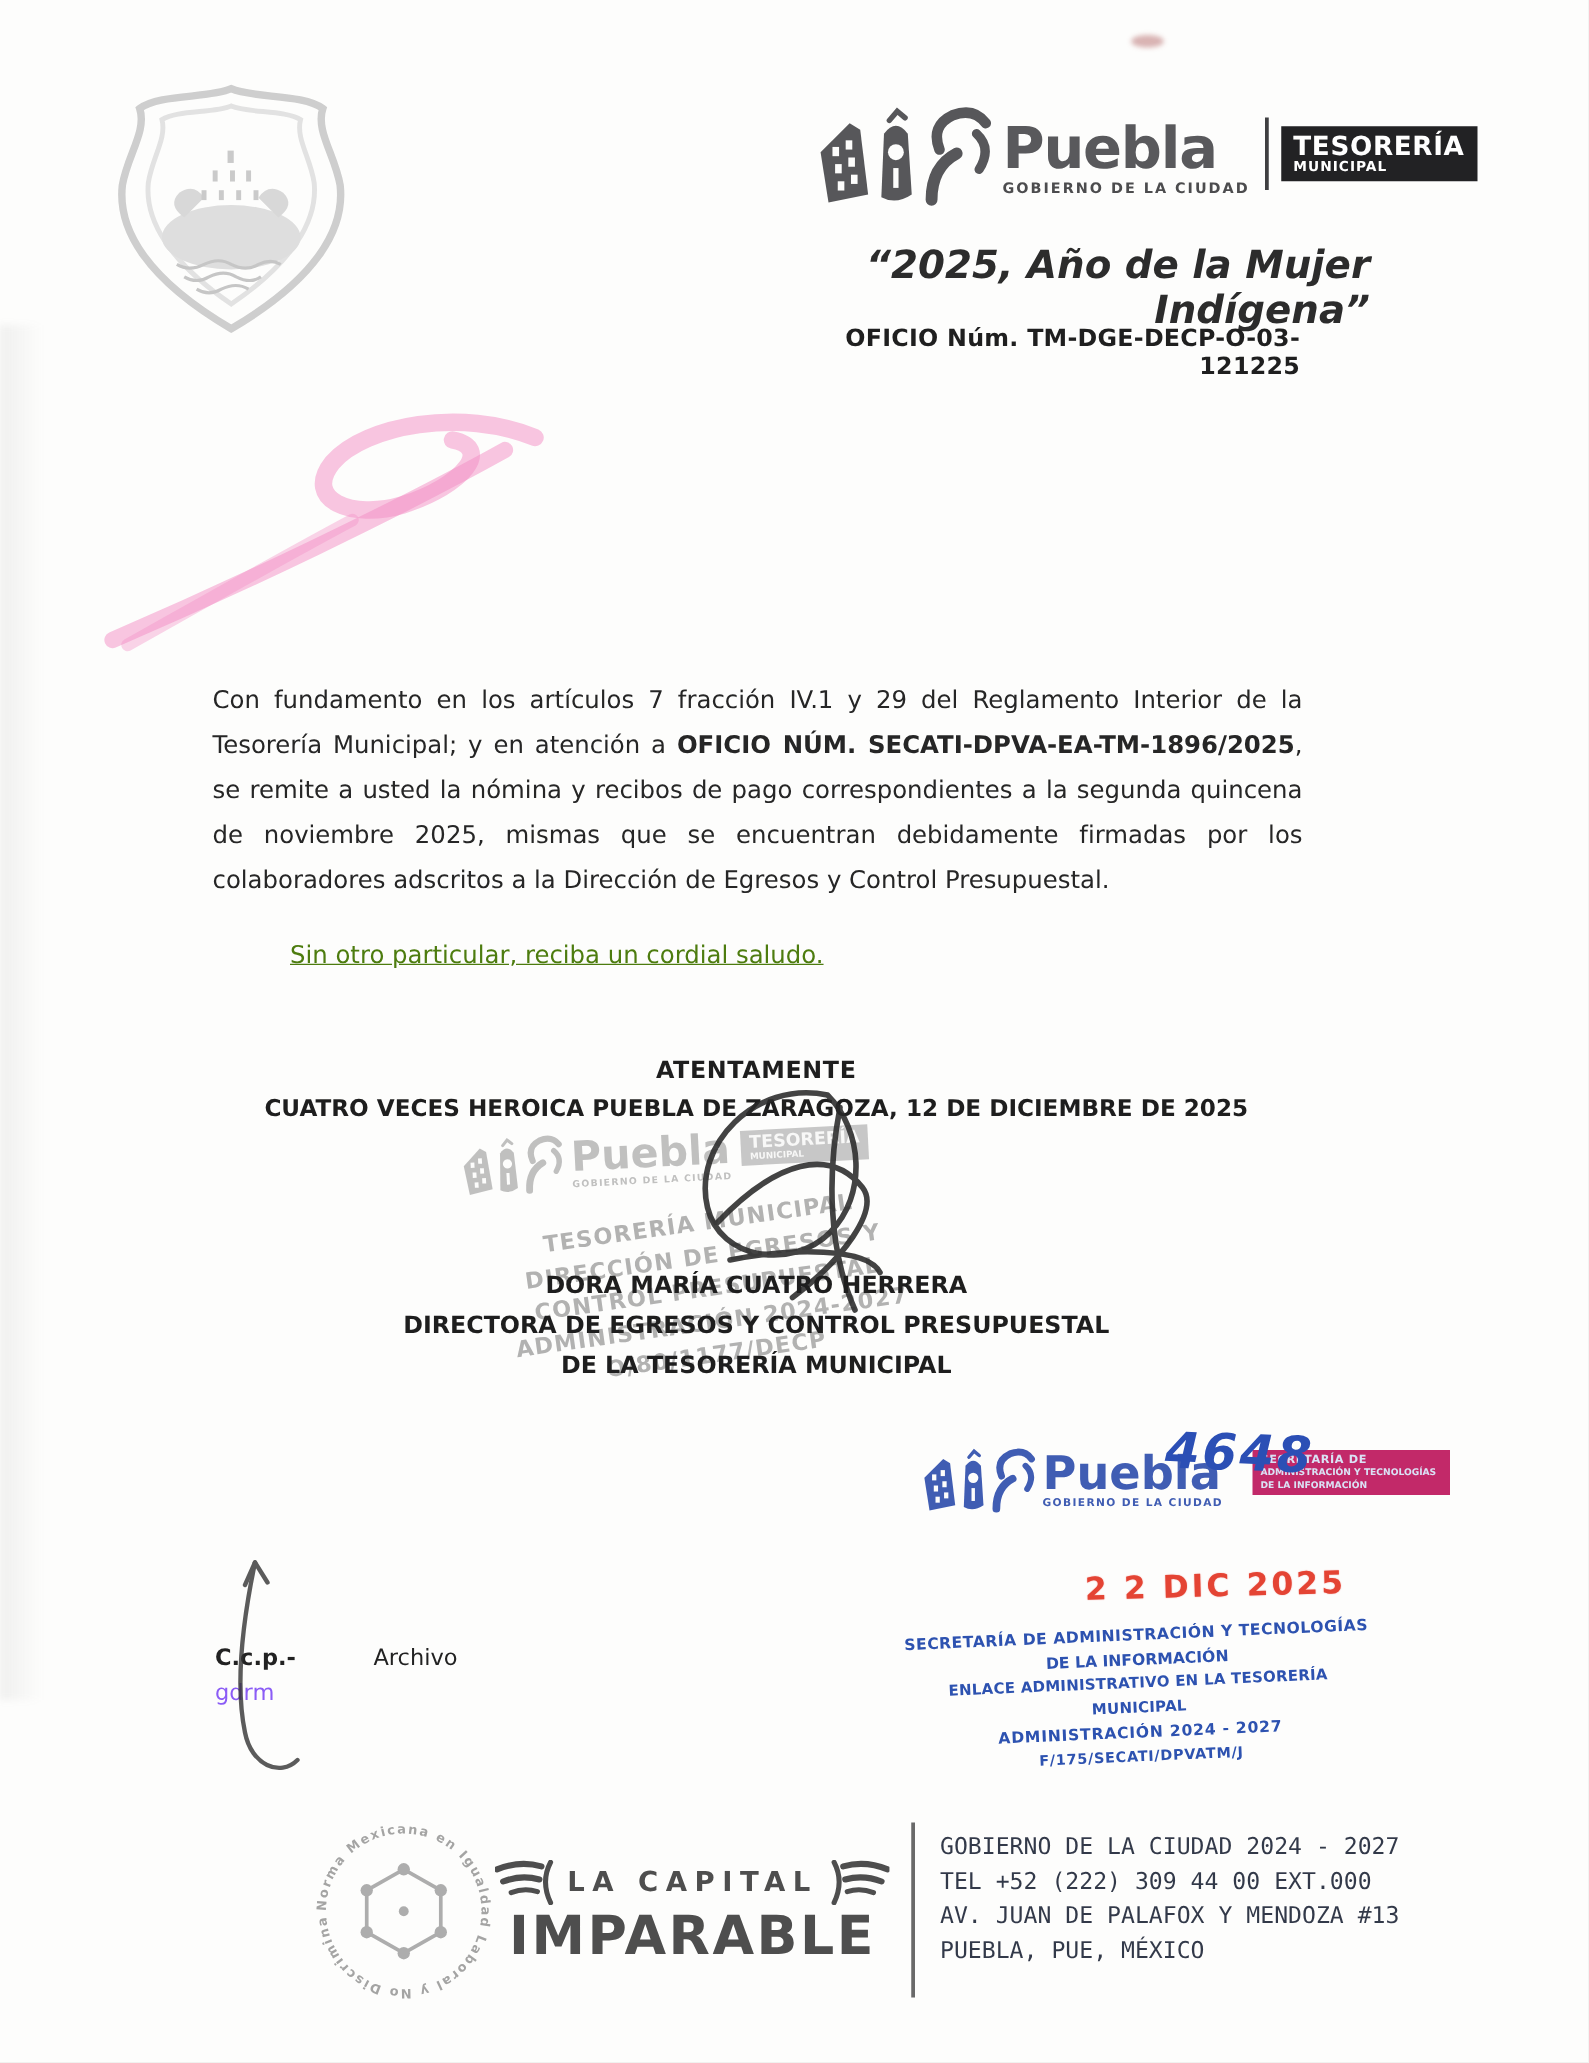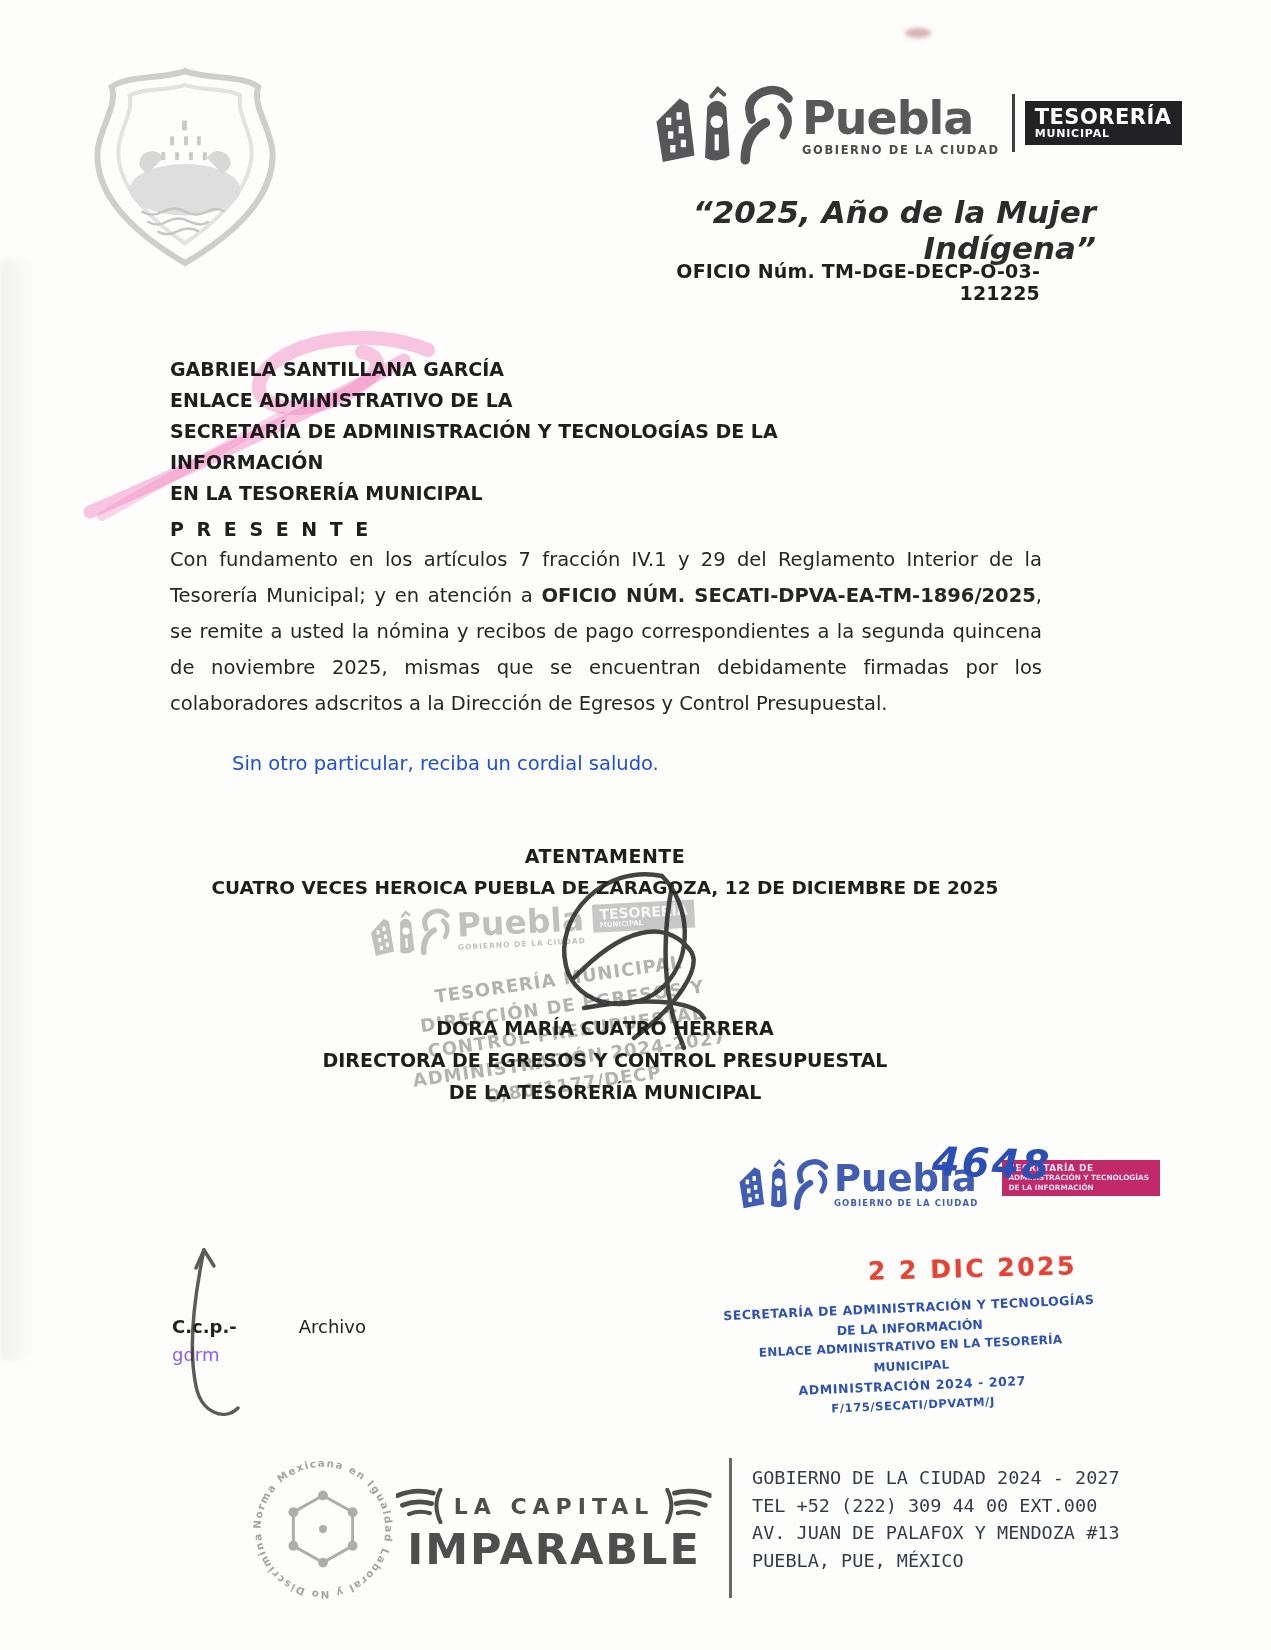--- a/index.html
+++ b/index.html
@@ -37,21 +37,21 @@
     font-size:19px;font-weight:bold;color:#1f1f1f;letter-spacing:.2px;}
 
   
   .recipient{left:170px;top:354px;width:760px;font-weight:bold;font-size:19px;line-height:31px;color:#1e1e1e;}
   .present{margin-top:5px;letter-spacing:3px;}
   .pinkswoosh{left:70px;top:316px;width:400px;height:215px;mix-blend-mode:multiply;}
 
   
   .body-par{left:170px;top:542px;width:872px;margin:0;
     font-size:19.5px;line-height:36px;text-align:justify;color:#262626;}
-  .closing{left:232px;top:752px;font-size:19.5px;color:#1d4ed8;}
+  .closing{left:232px;top:752px;font-size:19.5px;color:#4d7c0f;text-decoration:underline;}
 
   
   .centerband{left:170px;width:870px;text-align:center;font-weight:bold;color:#1e1e1e;}
   .atent{top:845px;font-size:19px;letter-spacing:.5px;}
   .citydate{top:877px;font-size:18.5px;}
   .sigblock{top:1012px;font-size:19px;line-height:32px;z-index:6;}
 
   
   .dstamp{left:366px;top:903px;display:flex;align-items:center;color:#8f8f8f;
     opacity:.55;transform:rotate(-3deg);z-index:2;}
@@ -183,27 +183,20 @@
     <div class="vbar"></div>
     <div class="badge-dark">
       <div class="b1">TESORERÍA</div>
       <div class="b2">MUNICIPAL</div>
     </div>
   </div>
 
   <div class="abs motto">“2025, Año de la Mujer Indígena”</div>
   <div class="abs oficio">OFICIO Núm. TM-DGE-DECP-O-03-121225</div>
 
-  <div class="abs recipient">
-    <div>GABRIELA SANTILLANA GARCÍA</div>
-    <div>ENLACE ADMINISTRATIVO DE LA</div>
-    <div>SECRETARÍA DE ADMINISTRACIÓN Y TECNOLOGÍAS DE LA INFORMACIÓN</div>
-    <div>EN LA TESORERÍA MUNICIPAL</div>
-    <div class="present">P R E S E N T E</div>
-  </div>
 
   <svg class="abs pinkswoosh" viewBox="0 0 400 215">
     <g stroke="#f590c8" fill="none" stroke-linecap="round">
       <path d="M358 34 C300 10 222 24 196 54 C172 84 212 100 252 88 C302 72 324 42 292 36" stroke-width="14" opacity=".5"></path>
       <path d="M334 44 C244 94 122 152 20 196" stroke-width="13" opacity=".5"></path>
       <path d="M212 100 C152 132 82 172 32 200" stroke-width="10" opacity=".38"></path>
     </g>
   </svg>
 
   <p class="abs body-par"><span>Con fundamento en los artículos 7 fracción IV.1 y 29 del Reglamento Interior de la Tesorería Municipal; y en atención a </span><b>OFICIO NÚM. SECATI-DPVA-EA-TM-1896/2025</b><span>, se remite a usted la nómina y recibos de pago correspondientes a la segunda quincena de noviembre 2025, mismas que se encuentran debidamente firmadas por los colaboradores adscritos a la Dirección de Egresos y Control Presupuestal.</span></p>

